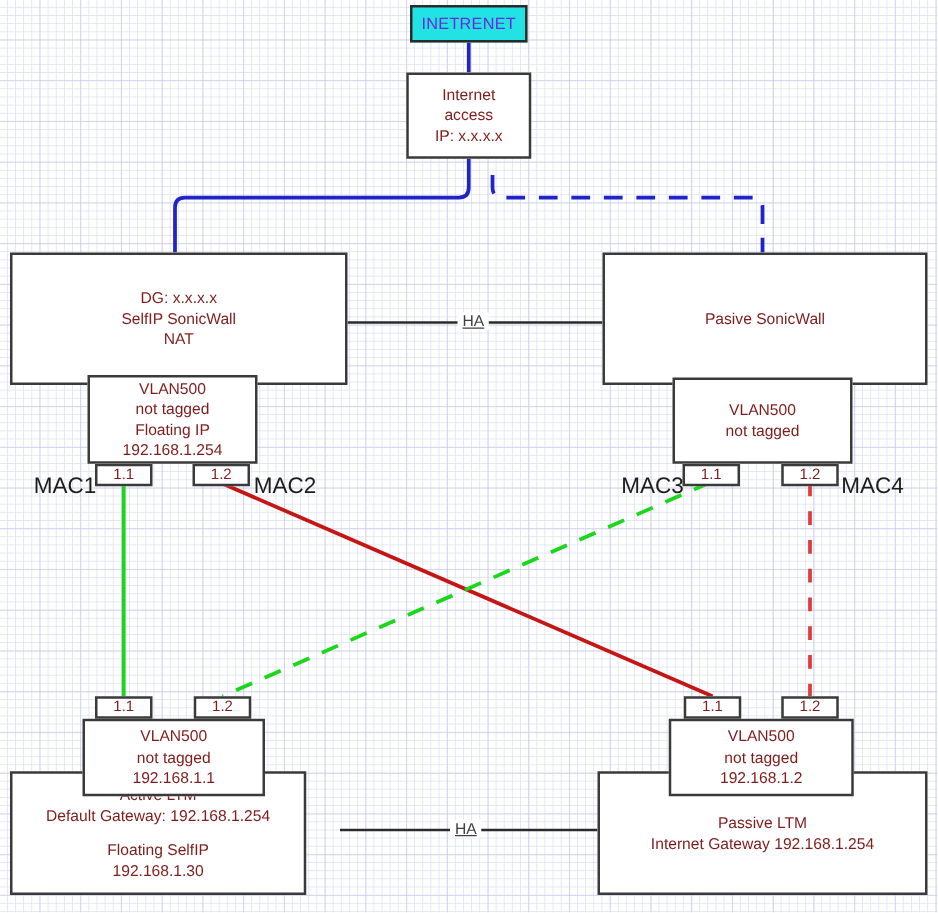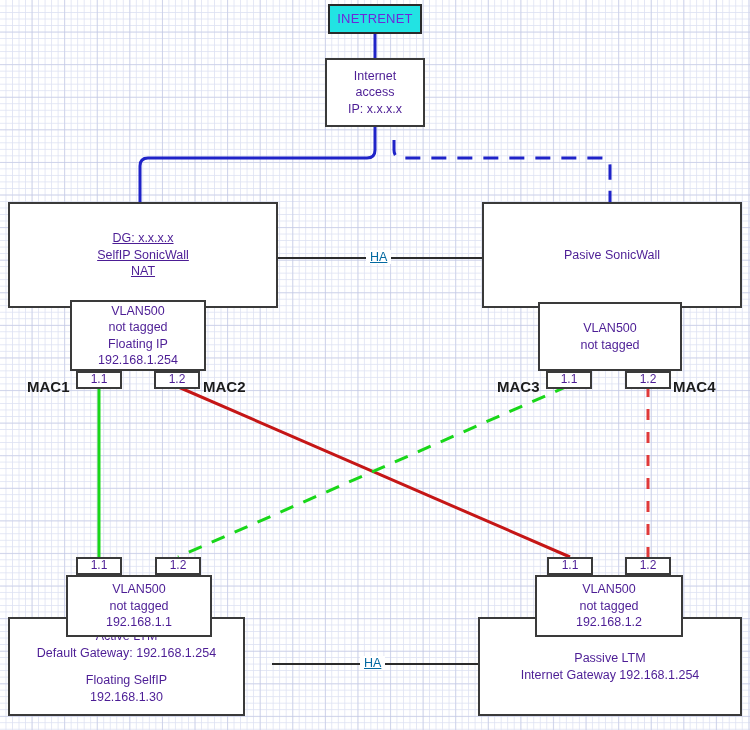--- a/index.html
+++ b/index.html
@@ -38,52 +38,51 @@
   
   .node {
     position: absolute;
     box-sizing: border-box;
     background: #ffffff;
     border: 2px solid #3a3a3a;
     display: flex;
     flex-direction: column;
     align-items: center;
     justify-content: center;
-    color: #4c1d95;
+    color: #7f1d1d;
     text-align: center;
     line-height: 1.32;
   }
   .node .line { display: block; white-space: nowrap; }
   .node .gap  { height: 11px; }
 
   .cloud-node {
     background: #22e3e3;
     border: 2px solid #2a2a2a;
     font-size: 13px;
     letter-spacing: 0.2px;
     color: #6d28d9;
   }
 
   .big-node   { font-size: 12.5px; }
   .vlan-node  { font-size: 12.5px; z-index: 6; }
   .port-node  { font-size: 12px;  z-index: 7; }
 
   .mac-label {
     position: absolute;
-    font-size: 15px;
+    font-size: 18px;
     color: #1c1c1c;
     white-space: nowrap;
     z-index: 7;
-    font-weight: bold;
   }
 
   .ha-label {
     position: absolute;
     font-size: 12.5px;
-    color: #0369a1;
+    color: #404040;
     background: #ffffff;
     padding: 0 4px;
     z-index: 5;
     white-space: nowrap;
     text-decoration: underline;
   }
 </style>
 </head>
 <body>
 
@@ -116,21 +115,21 @@
   <div class="node cloud-node" style="left:328px; top:4px; width:94px; height:30px;">
     <span class="line">INETRENET</span>
   </div>
 
   <div class="node big-node" style="left:325px; top:58px; width:100px; height:69px;">
     <span class="line">Internet</span>
     <span class="line">access</span>
     <span class="line">IP: x.x.x.x</span>
   </div>
 
-  <div class="node big-node" style="left:8px; top:202px; width:270px; height:106px; justify-content:center;text-decoration:underline;">
+  <div class="node big-node" style="left:8px; top:202px; width:270px; height:106px; justify-content:center;">
     <span class="line">DG: x.x.x.x</span>
     <span class="line">SelfIP SonicWall</span>
     <span class="line">NAT</span>
   </div>
 
   <div class="node vlan-node" style="left:70px; top:300px; width:136px; height:71px;">
     <span class="line">VLAN500</span>
     <span class="line">not tagged</span>
     <span class="line">Floating IP</span>
     <span class="line">192.168.1.254</span>

